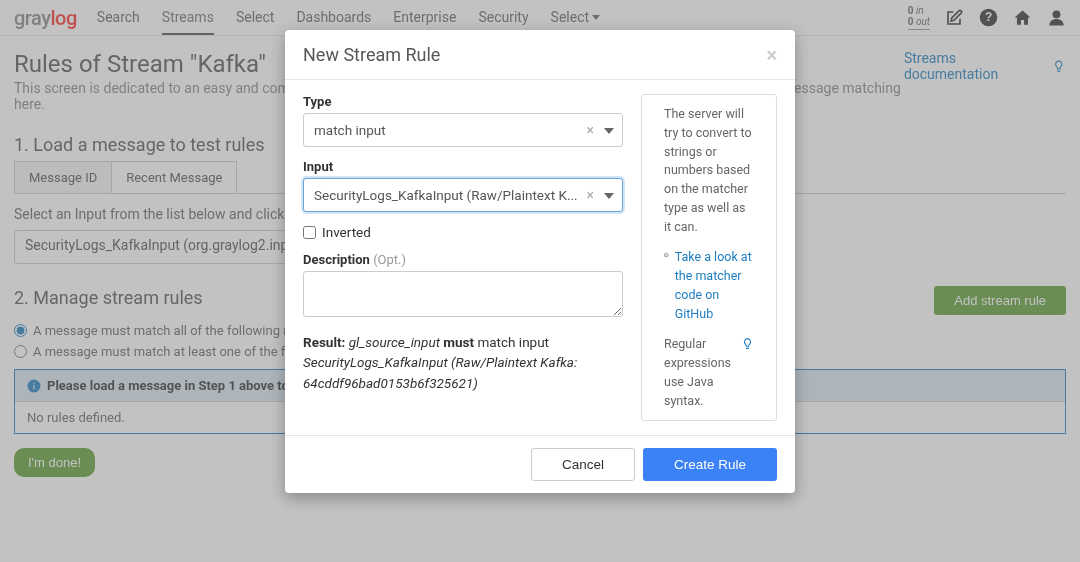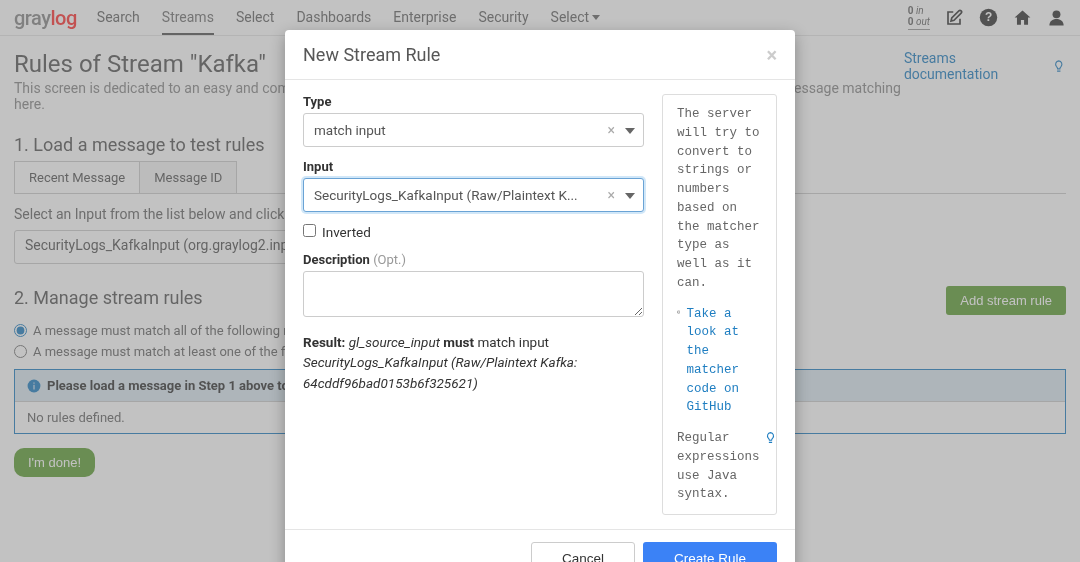--- a/index.html
+++ b/index.html
@@ -31,52 +31,52 @@
 .tab { padding: 8px 14px; border: 1px solid #ccc; border-bottom: none; background: #fff; cursor: pointer; font-size: 13px; color: #555;}
 .tab.active { background: #fff; position: relative; }
 .tab:not(.active) { background: #f5f5f5; }
 .tab + .tab { border-left: none;}
 
 .select-text { font-size: 14px; color: #666; margin-bottom: 8px; }
 .input-select { width: 760px; height: 34px; border: 1px solid #ccc; border-radius: 3px; padding: 6px 10px; font-size: 14px; color: #555; background:#fff;}
 
 .section2 { margin-top: 22px; }
 .row-between { display:flex; justify-content:space-between; align-items:center;}
-.btn-addrule { background:#5f9e36; color:#fff; border:none; padding:7px 14px; font-size:13px; border-radius:3px; cursor:pointer;}
+.btn-addrule { background:#5f9e36; color:#fff; border:none; padding:7px 20px; font-size:13px; border-radius:3px; cursor:pointer;}
 
 .radios { margin-top: 8px; }
 .radio-row { display:flex; align-items:center; gap:6px; font-size:13px; color:#666; margin: 6px 0;}
 .radio-row input { accent-color: #1f7ec1; }
 
 .rulebox { border:1px solid #1f7ec1; margin-top:10px;}
 .rulebox-head { background:#dae8f1; padding:8px 12px; font-size:13px; color:#333; font-weight:bold; display:flex; align-items:center; gap:6px;}
 .rulebox-body { padding:8px 12px; font-size:13px; color:#666; border-top:1px solid #ccc;}
 
 .btn-done { margin-top:14px; background:#5f9e36; color:#fff; border:none; padding:7px 14px; font-size:13px; border-radius:10px; cursor:pointer;}
 
 
 .overlay { position:absolute; inset:0; background:rgba(120,120,120,0.45); display:flex; justify-content:center; align-items:flex-start; padding-top:30px; z-index:10;}
 .modal { width: 510px; background:#fff; border-radius:4px; box-shadow:0 5px 15px rgba(0,0,0,.3); }
 .modal-header { padding: 14px 18px; border-bottom:1px solid #e5e5e5; display:flex; justify-content:space-between; align-items:center;}
 .modal-title { font-size:18px; font-weight:400; color:#575757;}
 .close-x { color:#ccc; font-size:20px; cursor:pointer; font-weight:bold; line-height:1;}
 .modal-body { padding: 14px 18px; display:flex; gap:18px;}
 .form-col { flex: 1; }
-.aside-col { width: 115px; border:1px solid #ddd; border-radius:3px; padding:10px 14px; font-size:12.5px; color:#666; line-height:1.5;font-family:Liberation Mono, monospace;}
+.aside-col { width: 136px; border:1px solid #ddd; border-radius:3px; padding:10px 22px; font-size:12.5px; color:#666; line-height:1.5;}
 .aside-col a { color:#1f7ec1; cursor:pointer; }
 .aside-link-row { display:flex; gap:6px; align-items:flex-start; margin-top:12px;}
 
 .form-label { font-size:13px; font-weight:bold; color:#333; margin-bottom:4px; display:block;}
 .form-label .opt { font-weight:normal; color:#999; }
 .form-select { width:100%; height:34px; border:1px solid #ccc; border-radius:3px; padding:0 28px 0 10px; font-size:13.5px; color:#555; background:#fff; display:flex; align-items:center; position:relative; cursor:pointer;}
 .form-select.focused { border-color:#6aa3d5; box-shadow:0 0 0 2px rgba(102,175,233,.3);}
 .form-select .clear { position:absolute; right:28px; color:#aaa; font-size:14px;}
 .form-select .caret { position:absolute; right:8px; color:#666;}
 .form-group { margin-bottom:12px;}
-.checkbox-row { display:flex; align-items:flex-start; gap:6px; font-size:13.5px; color:#333;}
+.checkbox-row { display:flex; align-items:center; gap:6px; font-size:13.5px; color:#333;}
 .textarea { width:100%; height:46px; border:1px solid #ccc; border-radius:3px; resize:vertical; padding:6px; font-family:inherit;}
 
 .result { font-size:13.5px; color:#333; line-height:1.5; margin-top:2px;}
 .result .em { font-style:italic;}
 .result .bold { font-weight:bold;}
 
 .modal-footer { padding:12px 18px; border-top:1px solid #e5e5e5; display:flex; justify-content:flex-end; gap:8px;}
 .btn { padding:8px 30px; font-size:13.5px; border-radius:3px; cursor:pointer; border:1px solid transparent;}
 .btn-default { background:#fff; border-color:#ccc; color:#333;}
 .btn-success { background:#3b82f6; color:#fff;}
@@ -141,22 +141,22 @@
     <div class="doc-link">
       <span>Streams documentation</span>
       <svg width="14" height="14" viewBox="0 0 24 24" fill="none" stroke="#1f7ec1" stroke-width="2">
           <path d="M9 21h6M10 17h4M12 3a6 6 0 0 0-4 10c1 1 2 2 2 4h4c0-2 1-3 2-4a6 6 0 0 0-4-10z"></path>
         </svg>
     </div>
   </div>
 
   <div class="section-title">1. Load a message to test rules</div>
   <div class="tabs">
+    <div class="tab">Message ID</div>
     <div class="tab active">Recent Message</div>
-    <div class="tab">Message ID</div>
   </div>
   <div class="select-text">Select an Input from the list below and click "Load" to load the most recent message from the input.</div>
   <div class="input-select">SecurityLogs_KafkaInput (org.graylog2.inputs.raw.kafka.RawKafkaInput)</div>
 
   <div class="section2">
     <div class="row-between">
       <div class="section-title">2. Manage stream rules</div>
       <button class="btn-addrule">Add stream rule</button>
     </div>
     <div class="radios">

